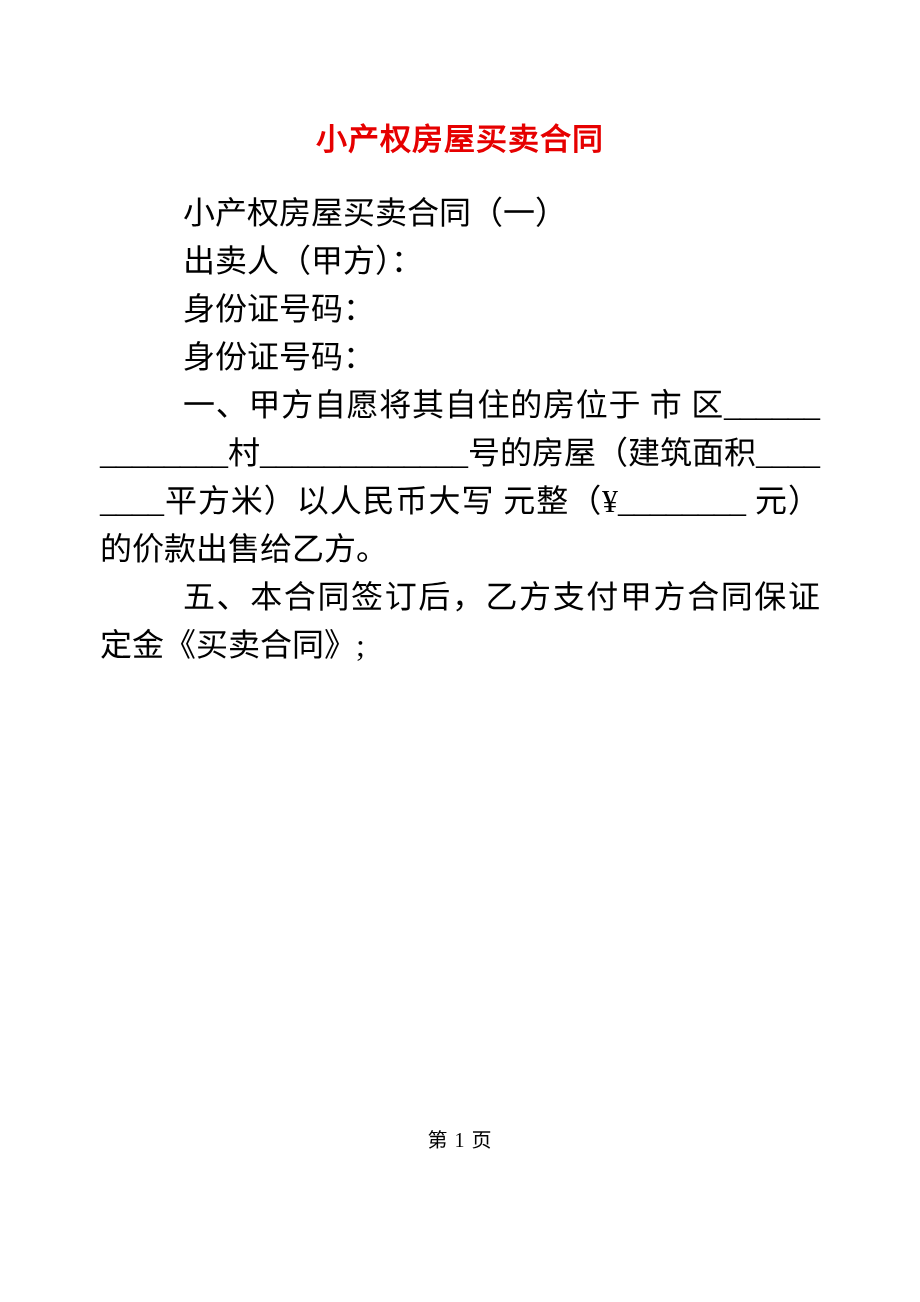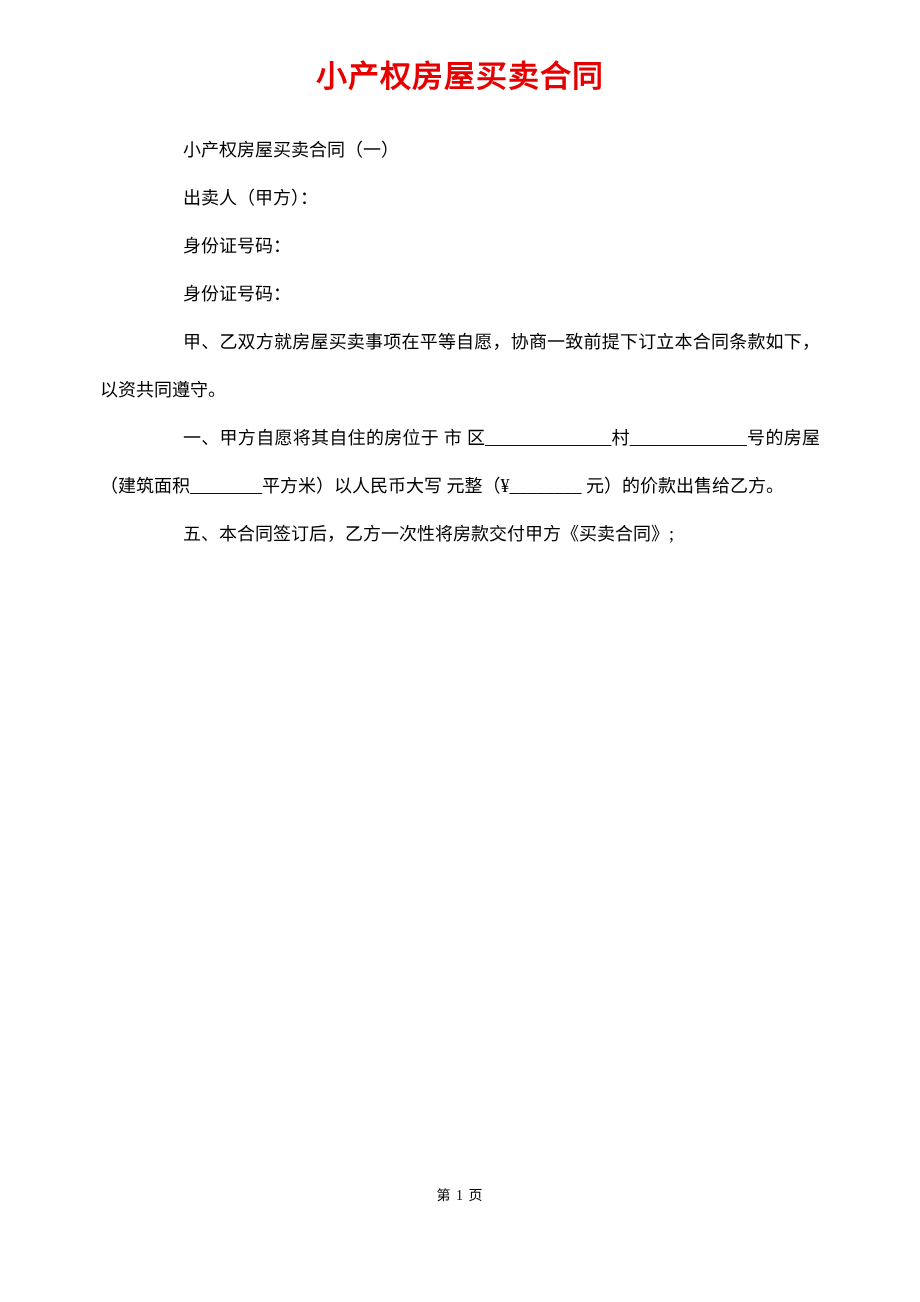--- a/index.html
+++ b/index.html
@@ -12,64 +12,63 @@
     width: 920px;
     height: 1302px;
     margin: 0 auto;
     background: #ffffff;
     overflow: hidden;
     font-family: "Liberation Serif", "DejaVu Serif", serif;
     color: #000000;
   }
   .doc-title {
     margin: 0;
-    padding-top: 57px;
+    padding-top: 120px;
     height: 40px;
     line-height: 40px;
     text-align: center;
     font-family: "Liberation Sans", "DejaVu Sans", sans-serif;
     font-weight: bold;
     font-size: 31px;
     letter-spacing: 1px;
   }
   .doc-body {
     padding: 29px 100px 0 100px;
-    font-size: 18px;
+    font-size: 32px;
     line-height: 48px;
     text-align: justify;
     text-justify: inter-ideograph;
   }
   .doc-body p {
     margin: 0;
     text-indent: 83px;
     word-break: break-all;
   }
   .page-footer {
     position: absolute;
     left: 0;
     right: 0;
-    top: 1184px;
+    top: 1124px;
     text-align: center;
-    font-size: 14px;
+    font-size: 20px;
     color: #000000;
     letter-spacing: 1px;
   }
 </style>
 </head>
 <body>
 
 <div class="page">
 
   <h1 class="doc-title" style="color: rgb(230, 0, 0);">小产权房屋买卖合同</h1>
 
   <div class="doc-body">
       <p>小产权房屋买卖合同（一）</p>
       <p>出卖人（甲方）：</p>
       <p>身份证号码：</p>
       <p>身份证号码：</p>
-      <p>甲、乙双方就房屋买卖事项在平等自愿，协商一致前提下订立本合同条款如下，以资共同遵守。</p>
       <p>一、甲方自愿将其自住的房位于 市 区______________村_____________号的房屋（建筑面积________平方米）以人民币大写 元整（¥________  元）的价款出售给乙方。</p>
-      <p>五、本合同签订后，乙方一次性将房款交付甲方《买卖合同》;</p>
+      <p>五、本合同签订后，乙方支付甲方合同保证定金《买卖合同》;</p>
     </div>
 
   <div class="page-footer">第 1 页</div>
 
 </div>
 
 </body></html>

